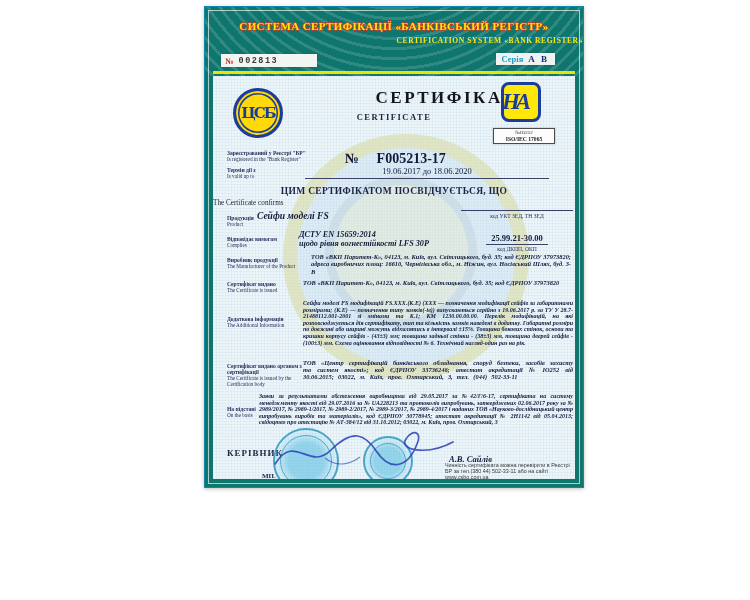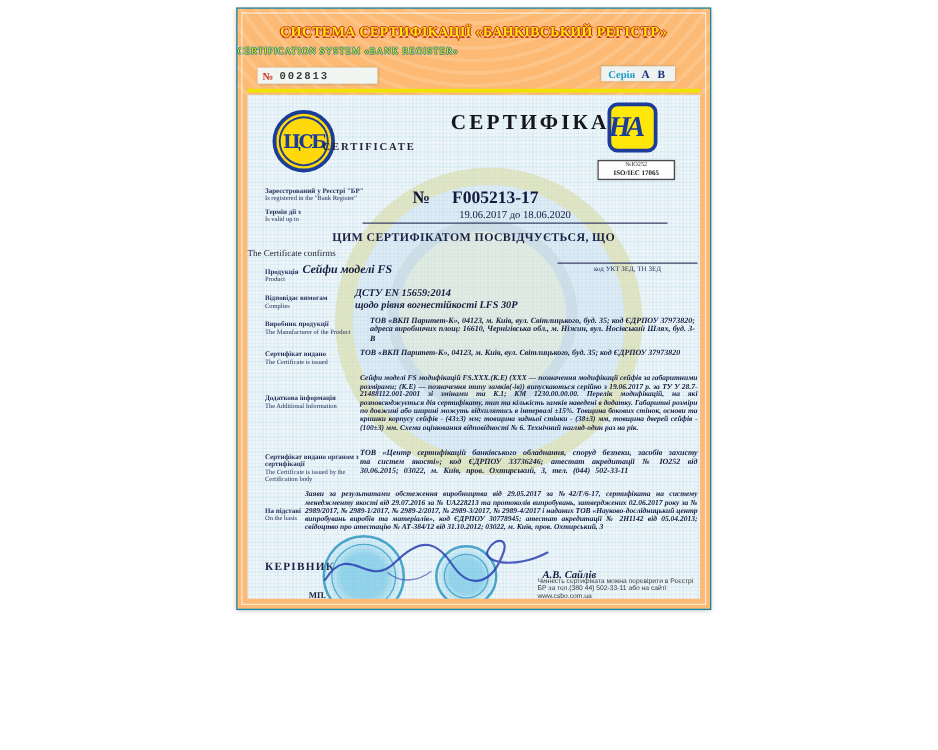--- a/index.html
+++ b/index.html
@@ -1,24 +1,24 @@
 <!DOCTYPE html>
 <html><head>
 <meta charset="utf-8">
 <style>
   html,body{margin:0;padding:0;}
   body{width:750px;height:600px;background:#ffffff;font-family:"Liberation Serif",serif;position:relative;overflow:hidden;}
-  .certificate{position:absolute;left:189px;top:6px;width:378px;height:480px;background:#fdba74;border:1px solid #0f86ac;box-shadow:0 1px 4px rgba(0,0,0,.25);}
+  .certificate{position:absolute;left:204px;top:6px;width:378px;height:480px;background:#0f766e;border:1px solid #0f86ac;box-shadow:0 1px 4px rgba(0,0,0,.25);}
   .inner-line{position:absolute;inset:3px;border:1px solid rgba(255,255,255,.65);pointer-events:none;z-index:5;}
   
   .cert-header{position:absolute;top:0;left:0;right:0;height:69px;
     background-image:repeating-radial-gradient(circle at 50% -120px, rgba(255,255,255,.14) 0 3px, transparent 3px 10px);}
   .title-ua-sys{position:absolute;top:13px;left:0;right:0;text-align:center;font-size:11px;font-weight:bold;letter-spacing:.4px;color:#ffe70a;
     text-shadow:-1px 0 #c63b22,1px 0 #c63b22,0 -1px #c63b22,0 1px #c63b22;}
-  .title-en-sys{position:absolute;top:29px;left:0;right:0;text-align:left;font-size:7.5px;font-weight:normal;letter-spacing:.6px;color:#ffe70a;
+  .title-en-sys{position:absolute;top:29px;left:0;right:0;text-align:right;font-size:7.5px;font-weight:bold;letter-spacing:.6px;color:#ffe70a;
     text-shadow:-.6px 0 #0c7d94,.6px 0 #0c7d94,0 -.6px #0c7d94,0 .6px #0c7d94;}
   .num-box{position:absolute;left:16px;top:47px;width:92px;height:13px;background:#f2f6f3;display:flex;align-items:center;padding-left:4px;box-shadow:0 0 2px rgba(0,60,80,.3);}
   .num-sign{color:#d22f1e;font-weight:bold;font-size:8.5px;margin-right:5px;}
   .num-val{color:#3a3a3a;font-weight:bold;font-size:8.5px;letter-spacing:1.5px;font-family:"Liberation Mono",monospace;}
   .series-box{position:absolute;right:28px;top:46px;height:12px;background:#eef3f1;display:flex;align-items:center;padding:0 6px;box-shadow:0 0 2px rgba(0,60,80,.3);justify-content:flex-end;}
   .series-lab{color:#1c9ec6;font-weight:bold;font-size:8.5px;margin-right:5px;}
   .series-val{color:#1b2e7a;font-weight:bold;font-size:9px;letter-spacing:2px;}
   .yellow-rule{position:absolute;left:8px;right:8px;top:64px;height:2.5px;background:#efe300;}
   
   .cert-paper{position:absolute;left:8px;right:8px;top:69px;bottom:8px;background-color:#edf5f9;overflow:hidden;
@@ -30,21 +30,21 @@
   .row{position:absolute;}
   .lbl{color:#27305c;}
   .lbl .ua{font-size:5.6px;line-height:6.2px;font-weight:bold;display:block;}
   .lbl .en{font-size:5.2px;line-height:6px;display:block;}
   .val{font-style:italic;font-weight:bold;color:#141a3e;}
   
   .logo-csb{position:absolute;left:20px;top:12px;width:44px;height:44px;border-radius:50%;background:#ffd90a;border:3px solid #1b3d99;
     box-shadow:inset 0 0 0 2px #ffd90a, inset 0 0 0 3.5px #1b3d99;display:flex;align-items:center;justify-content:center;
     color:#1b3d99;font-weight:bold;font-size:15px;letter-spacing:-2px;font-family:"DejaVu Serif",serif;}
   .doc-title-ua{position:absolute;left:60px;right:60px;top:12px;text-align:right;font-size:17px;font-weight:bold;letter-spacing:2.5px;color:#15151c;}
-  .doc-title-en{position:absolute;left:60px;right:60px;top:36px;font-size:8.5px;font-weight:bold;letter-spacing:1.5px;color:#23233a;}
+  .doc-title-en{position:absolute;left:60px;right:60px;top:36px;text-align:center;font-size:8.5px;font-weight:bold;letter-spacing:1.5px;color:#23233a;}
   .logo-na{position:absolute;left:288px;top:6px;width:40px;height:40px;background:#ffe70a;border:3px solid #1b3d99;border-radius:8px;
     display:flex;align-items:center;justify-content:center;color:#1b3d99;font-weight:bold;font-style:italic;font-size:23px;letter-spacing:-4px;padding-right:13px;box-sizing:border-box;}
   .iso-box{position:absolute;left:280px;top:52px;width:60px;background:#fdfdfd;border:1px solid #4a4a4a;text-align:center;padding:1px 0;box-shadow:0 0 2px rgba(0,60,80,.3);}
   .iso-num{font-size:5px;line-height:5.5px;color:#333;display:block;}
   .iso-std{font-size:5.6px;line-height:6px;color:#222;font-weight:bold;display:block;}
   
   .reg-label{left:14px;top:74px;width:112px;}
   .reg-value{left:132px;top:75px;font-size:14px;font-weight:bold;color:#141a3e;text-align:right;}
   .reg-value .sign{margin-right:14px;font-weight:bold;}
   .valid-label{left:14px;top:91px;width:80px;}
@@ -145,20 +145,24 @@
     <div class="row code1">код УКТ ЗЕД, ТН ЗЕД</div>
 
     <div class="row lbl complies-label">
       <span class="ua">Відповідає вимогам</span>
       <span class="en">Complies</span>
     </div>
     <div class="row val complies-value">
       <span>ДСТУ EN 15659:2014</span><br>
       <span>щодо рівня вогнестійкості LFS 30P</span>
     </div>
+    <div class="row code2">
+      <span class="code2-num">25.99.21-30.00</span>
+      <span class="code2-cap">код ДКПП, ОКП</span>
+    </div>
 
     <div class="row lbl manu-label">
       <span class="ua">Виробник продукції</span>
       <span class="en">The Manufacturer of the Product</span>
     </div>
     <div class="row val manu-value">ТОВ «ВКП Паритет-К», 04123, м. Київ, вул. Світлицького, буд. 35; код ЄДРПОУ 37973820; адреса виробничих площ: 16610, Чернігівська обл., м. Ніжин, вул. Носівський Шлях, буд. 3-В</div>
 
     <div class="row lbl iss-label">
       <span class="ua">Сертифікат видано</span>
       <span class="en">The Certificate is issued</span>

